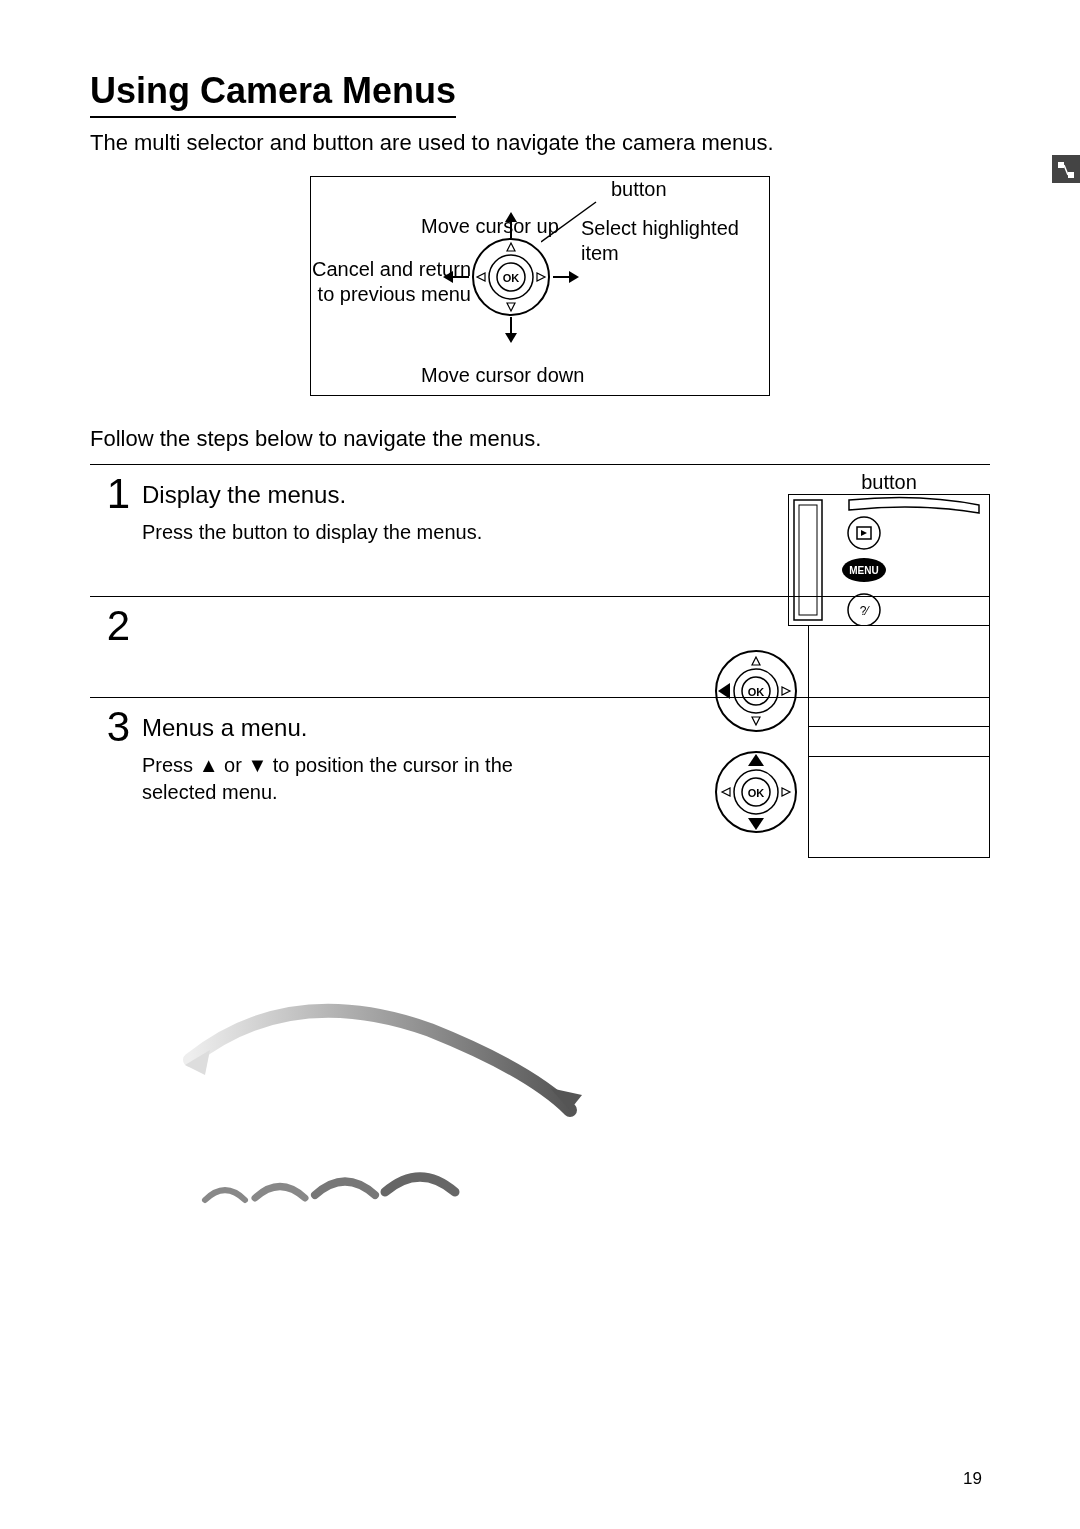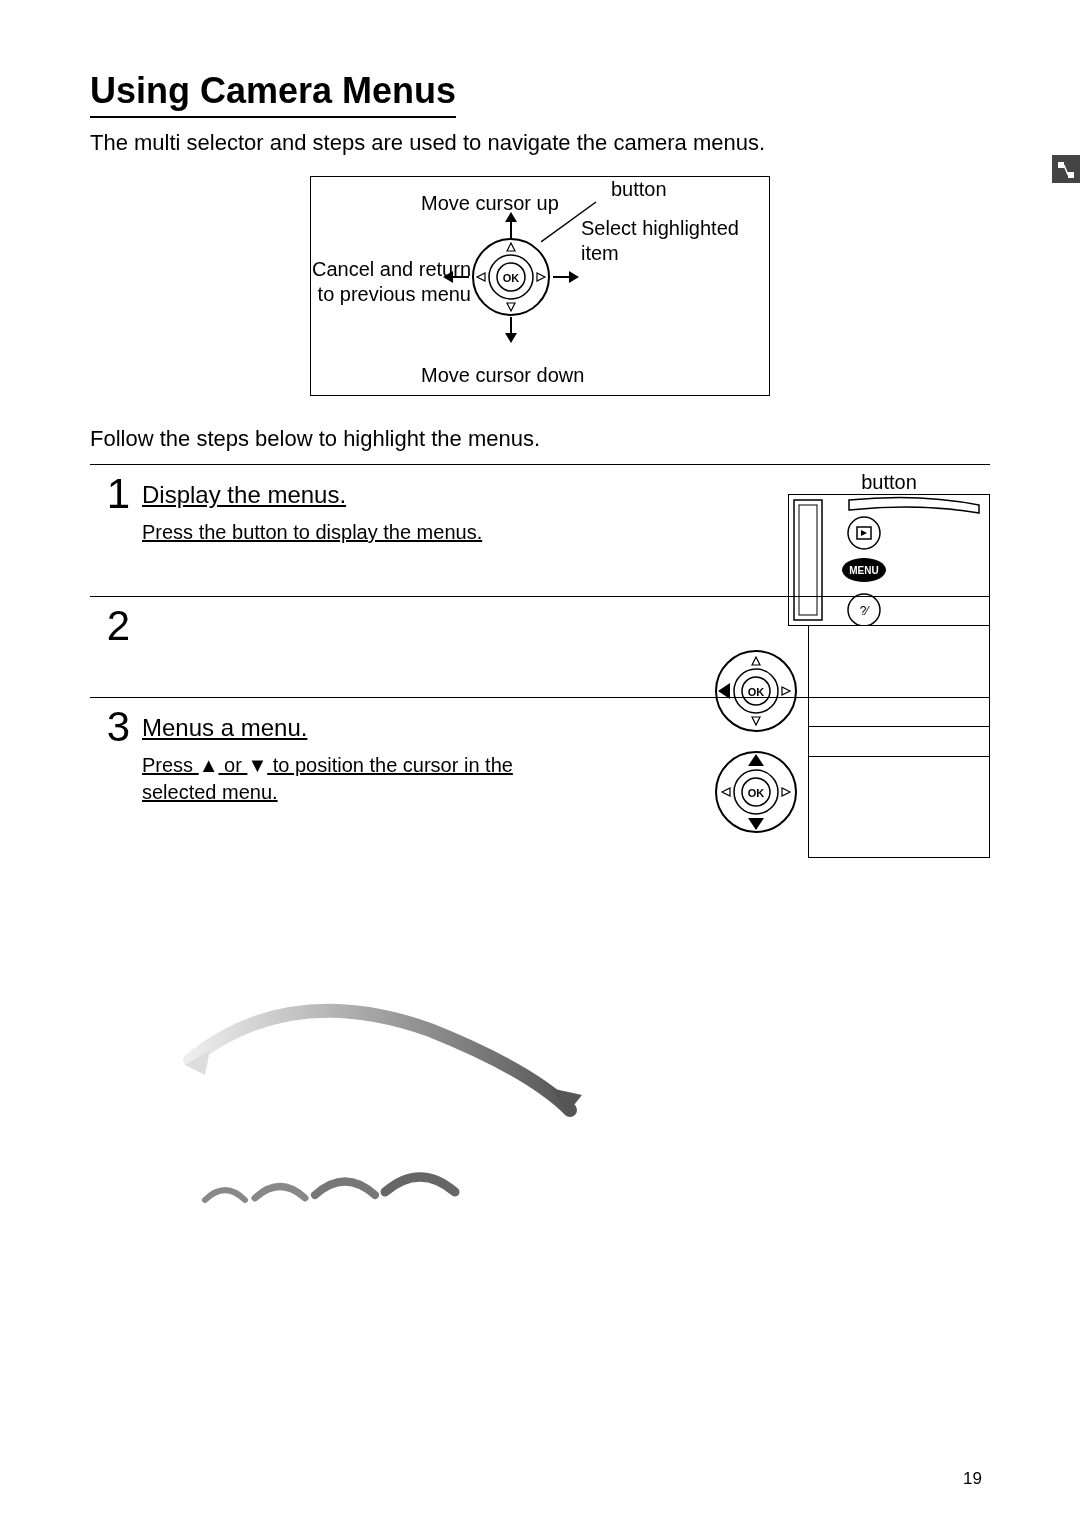--- a/index.html
+++ b/index.html
@@ -82,21 +82,20 @@
     font-weight: normal;
     font-family: Arial, sans-serif;
     width: 40px;
     text-align: right;
     margin-right: 12px;
     line-height: 1;
   }
   .step-content {
     flex: 1;
     padding-top: 8px;
-    text-decoration: underline;
   }
   .step-title {
     font-size: 24px;
     margin-bottom: 10px;
   }
   .step-desc {
     font-size: 20px;
     line-height: 1.35;
     max-width: 430px;
   }
@@ -146,21 +145,21 @@
   .tri {
     display: inline-block;
   }
 </style>
 </head>
 <body>
 
 <div class="page">
   <div class="title">Using Camera Menus</div>
   <div class="intro">
-    <span>The multi selector and </span><span> steps are used to navigate the camera menus.</span>
+    <span>The multi selector and </span><span> button are used to navigate the camera menus.</span>
   </div>
 
   <div class="side-tab">
     <svg width="20" height="20" viewBox="0 0 20 20" style="vertical-align:middle">
       <rect x="2" y="2" width="6" height="6" fill="#fff"></rect>
       <rect x="12" y="12" width="6" height="6" fill="#fff"></rect>
       <path d="M 8 5 L 12 15" stroke="#fff" stroke-width="1.5"></path>
     </svg>
   </div>
 
@@ -193,27 +192,27 @@
     <svg class="selector-svg" style="left:240px;top:92px" width="28" height="16">
       <line x1="2" y1="8" x2="22" y2="8" stroke="#000" stroke-width="2"></line>
       <polygon points="28,8 18,2 18,14" fill="#000"></polygon>
     </svg>
 
     <svg class="selector-svg" style="left:230px;top:20px" width="70" height="55">
       <line x1="0" y1="45" x2="55" y2="5" stroke="#000" stroke-width="1.5"></line>
     </svg>
 
     <div class="diagram-text" style="left:300px;top:0px;">button</div>
-    <div class="diagram-text" style="left:110px;top:14px;">Move cursor up</div>
+    <div class="diagram-text" style="left:110px;top:37px;">Move cursor up</div>
     <div class="diagram-text" style="left:270px;top:39px;width:180px">Select highlighted item</div>
     <div class="diagram-text" style="left:-10px;top:80px;width:170px;text-align:right">Cancel and return to previous menu</div>
     <div class="diagram-text" style="left:110px;top:170px;margin-top:16px;">Move cursor down</div>
   </div>
 
-  <div class="follow">Follow the steps below to highlight the menus.</div>
+  <div class="follow">Follow the steps below to navigate the menus.</div>
   <hr class="hr">
 
   
   <div class="step">
     <div class="step-number">1</div>
     <div class="step-content">
       <div class="step-title">Display the menus.</div>
       <div class="step-desc">
         <span>Press the </span><span> button to display the menus.</span>
       </div>

